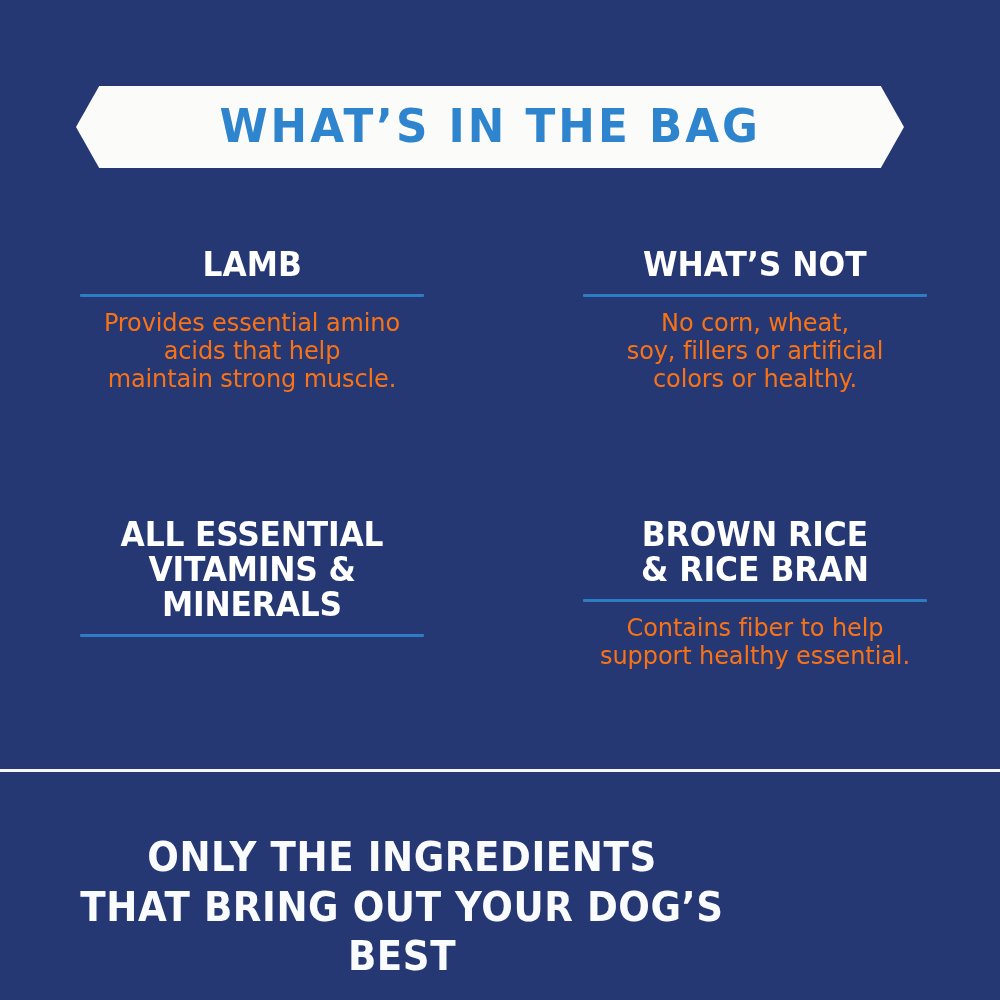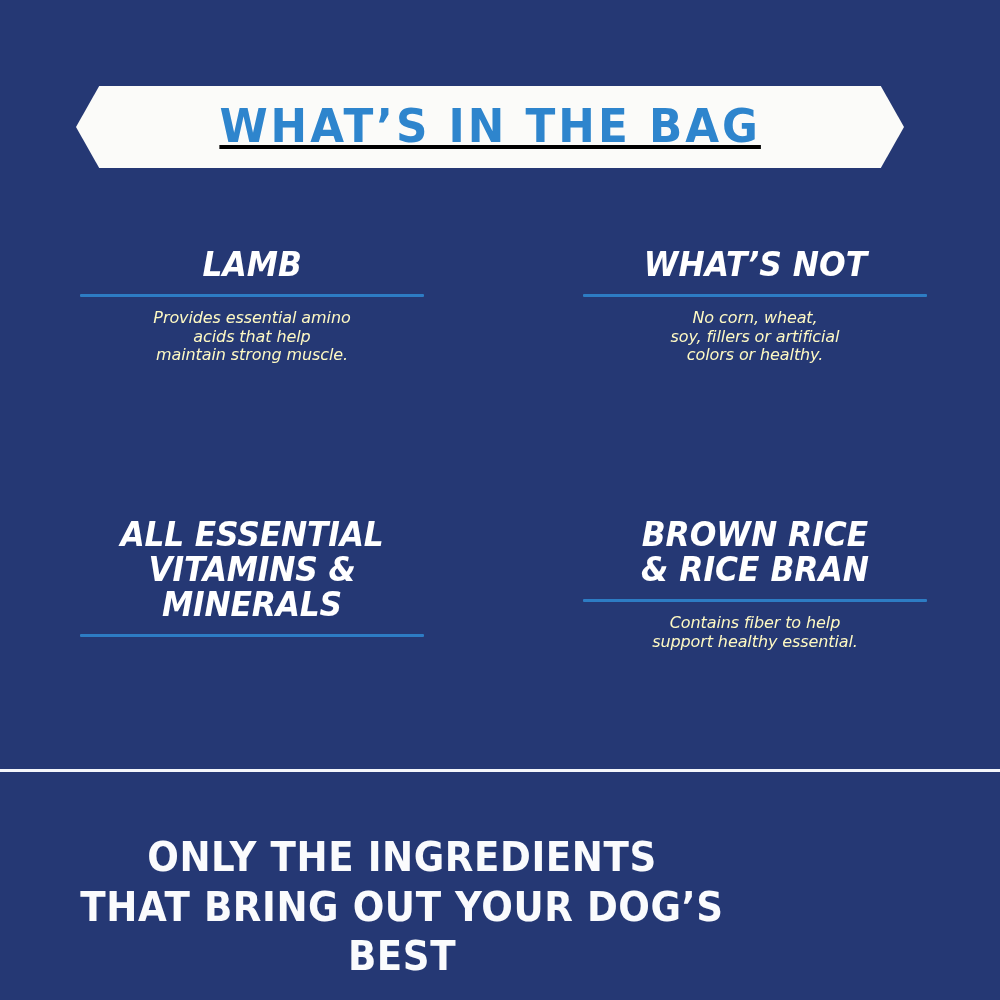--- a/index.html
+++ b/index.html
@@ -27,21 +27,20 @@
   
   .banner-wrap {
     position: absolute;
     left: 0;
     top: 86px;
     width: 980px;
     height: 82px;
     display: flex;
     align-items: center;
     justify-content: center;
-    text-decoration: underline;
   }
   .banner {
     position: relative;
     width: 828px;
     height: 82px;
     background: #fbfbf9;
     -webkit-clip-path: polygon(0% 50%, 2.8% 0%, 97.2% 0%, 100% 50%, 97.2% 100%, 2.8% 100%);
     clip-path: polygon(0% 50%, 2.8% 0%, 97.2% 0%, 100% 50%, 97.2% 100%, 2.8% 100%);
     display: flex;
     align-items: center;
@@ -69,21 +68,20 @@
     display: grid;
     grid-template-columns: 500px 500px;
     grid-template-rows: 250px auto;
   }
   .cell {
     position: relative;
     display: flex;
     flex-direction: column;
     align-items: center;
     box-sizing: border-box;
-    font-style: italic;
   }
   .cell-inner {
     width: 346px;
     display: flex;
     flex-direction: column;
     align-items: center;
   }
   
   .col-left .cell-inner  { margin-left: 4px; }
   .col-right .cell-inner { margin-left: 10px; }
@@ -107,24 +105,24 @@
   }
   .divider {
     width: 344px;
     height: 3px;
     background: #2d7cc4;
     margin-top: 11px;
     margin-bottom: 12px;
     border-radius: 1px;
   }
   .feat-body {
-    color: #fef9c3;
+    color: #f97316;
     font-family: "DejaVu Sans", sans-serif;
     font-weight: normal;
-    font-size: 16px;
+    font-size: 24px;
     line-height: 1.17;
     text-align: center;
     white-space: pre-line;
     letter-spacing: -0.1px;
     margin: 0;
   }
 
   
   .row2 { padding-top: 20px; }
 

